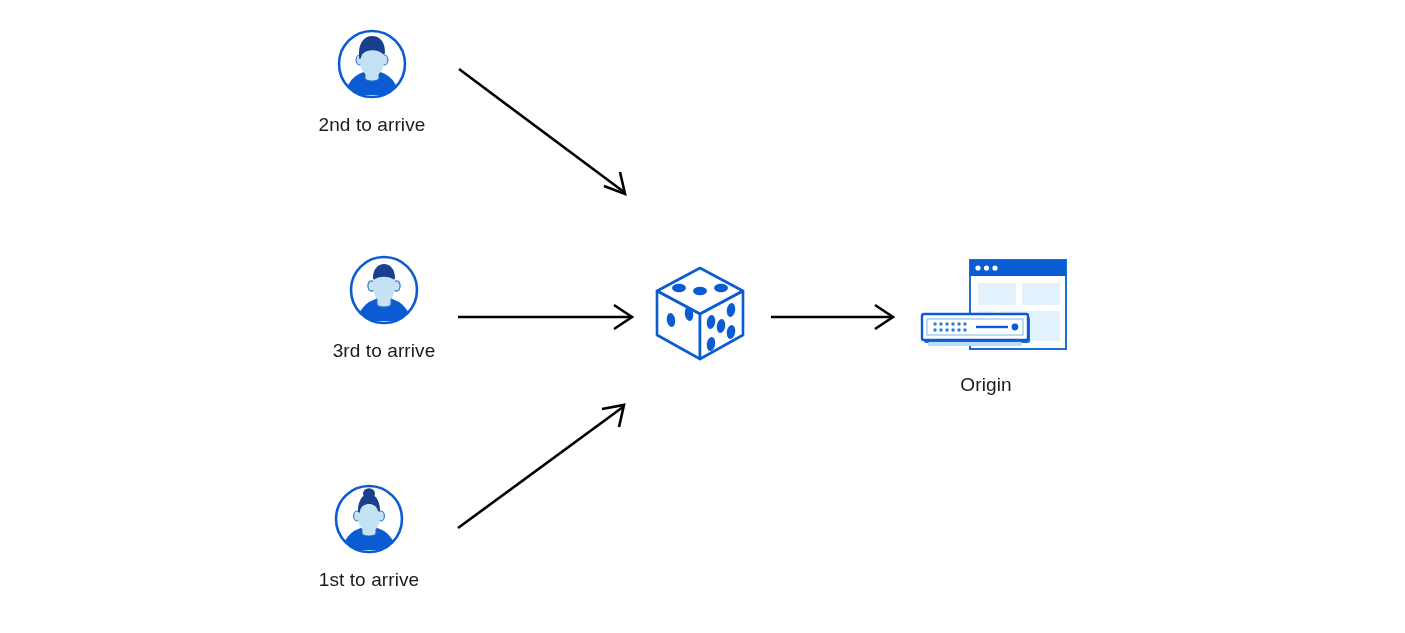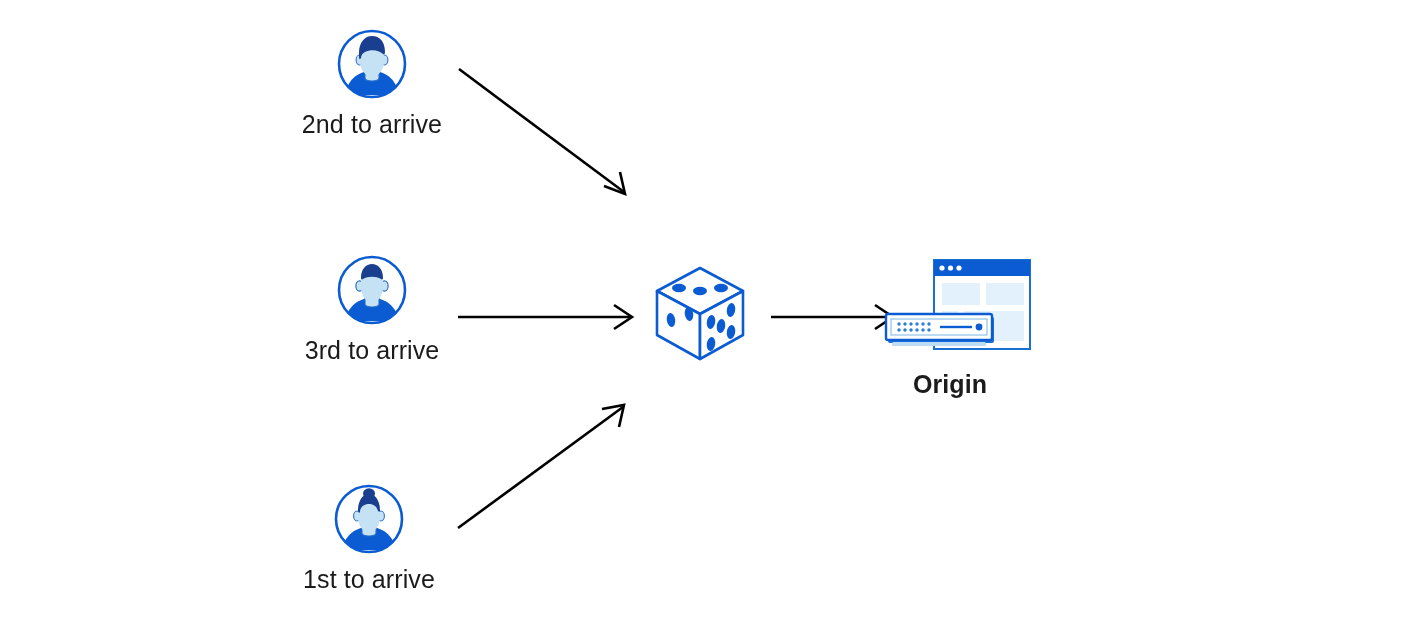--- a/index.html
+++ b/index.html
@@ -23,21 +23,21 @@
     height: 633px;
   }
   .node {
     position: absolute;
     display: flex;
     flex-direction: column;
     align-items: center;
   }
   .node-label {
     margin-top: 12px;
-    font-size: 25px;
+    font-size: 19px;
     line-height: 23px;
     letter-spacing: 0.1px;
     color: #1b1b1b;
     white-space: nowrap;
     text-align: center;
   }
   .avatar-node { width: 160px; }
   .avatar-wrap { width: 74px; height: 74px; }
   .dice-node { width: 110px; }
   .origin-node { width: 180px; }
@@ -96,21 +96,21 @@
           <ellipse cx="24.5" cy="33" rx="3.4" ry="5" fill="#c5e2f5" stroke="#2b6fc4" stroke-width="1.1"></ellipse>
           <ellipse cx="49.5" cy="33" rx="3.4" ry="5" fill="#c5e2f5" stroke="#2b6fc4" stroke-width="1.1"></ellipse>
           <path d="M25 27 c0 -10 5 -16 12 -16 s12 6 12 16 v7 c0 9 -5 15 -12 15 s-12 -6 -12 -15 z" fill="#c5e2f5"></path>
           <path d="M24 26 c0 -11 6 -17 13 -17 c8 0 13 6 13 16 c0 2 -1 3 -2 2 c-4 -4 -12 -5 -18 -2 c-2 1 -4 3 -4 6 c-1 2 -2 1 -2 -1 z" fill="#1b3f8f"></path>
         </g>
       </svg>
     </div>
     <div class="node-label">2nd to arrive</div>
   </div>
 
-  <div class="node avatar-node" style="left:292px; top:253px;">
+  <div class="node avatar-node" style="left:304px; top:253px;">
     <div class="avatar-wrap">
       <svg width="74" height="74" viewBox="0 0 74 74">
         <defs>
           <clipPath id="clipB">
               <circle cx="37" cy="37" r="33"></circle>
             </clipPath>
         </defs>
         <circle cx="37" cy="37" r="33" fill="#ffffff" stroke="#0b5bd3" stroke-width="2.6"></circle>
         <g clip-path="url(#clipB)">
           <path d="M37 45 c-16 0 -25 11 -27 23 h54 c-2 -12 -11 -23 -27 -23 z" fill="#0b5bd3"></path>
@@ -171,21 +171,21 @@
           <ellipse cx="66" cy="60" rx="4.2" ry="7" transform="rotate(8 66 60)"></ellipse>
           <ellipse cx="86" cy="48" rx="4.2" ry="7" transform="rotate(8 86 48)"></ellipse>
           <ellipse cx="86" cy="70" rx="4.2" ry="7" transform="rotate(8 86 70)"></ellipse>
           <ellipse cx="66" cy="82" rx="4.2" ry="7" transform="rotate(8 66 82)"></ellipse>
           <ellipse cx="76" cy="64" rx="4.2" ry="7" transform="rotate(8 76 64)"></ellipse>
         </g>
       </svg>
     </div>
   </div>
 
-  <div class="node origin-node" style="left:860px; top:255px;font-weight:bold;">
+  <div class="node origin-node" style="left:896px; top:255px;">
     <div class="origin-art">
       <svg width="150" height="110" viewBox="0 0 150 110">
 
         <g>
           <rect x="54" y="5" width="96" height="89" fill="#ffffff" stroke="#1a6fd4" stroke-width="2"></rect>
           <rect x="54" y="5" width="96" height="16" fill="#0b5bd3"></rect>
           <circle cx="62" cy="13" r="2.6" fill="#ffffff"></circle>
           <circle cx="70.5" cy="13" r="2.6" fill="#ffffff"></circle>
           <circle cx="79" cy="13" r="2.6" fill="#ffffff"></circle>
           <rect x="62" y="28" width="38" height="22" fill="#e3f1fc"></rect>

